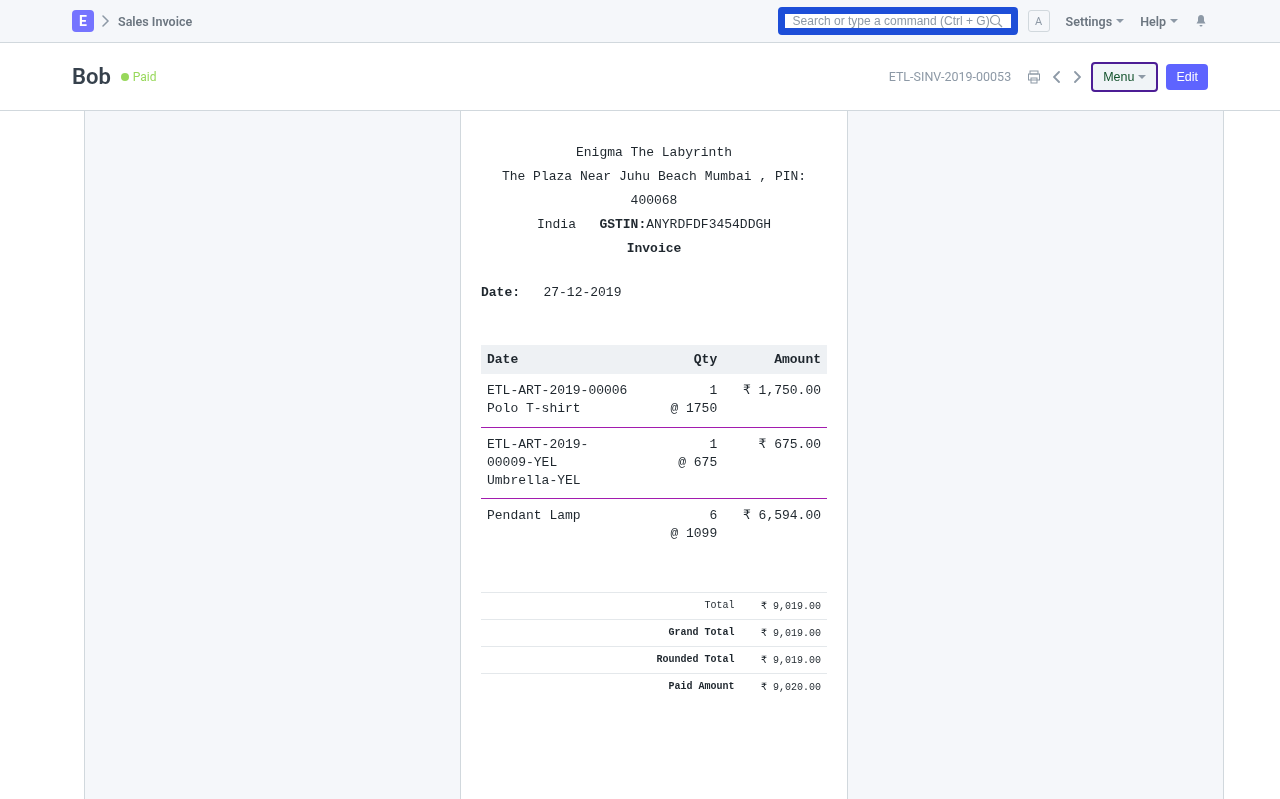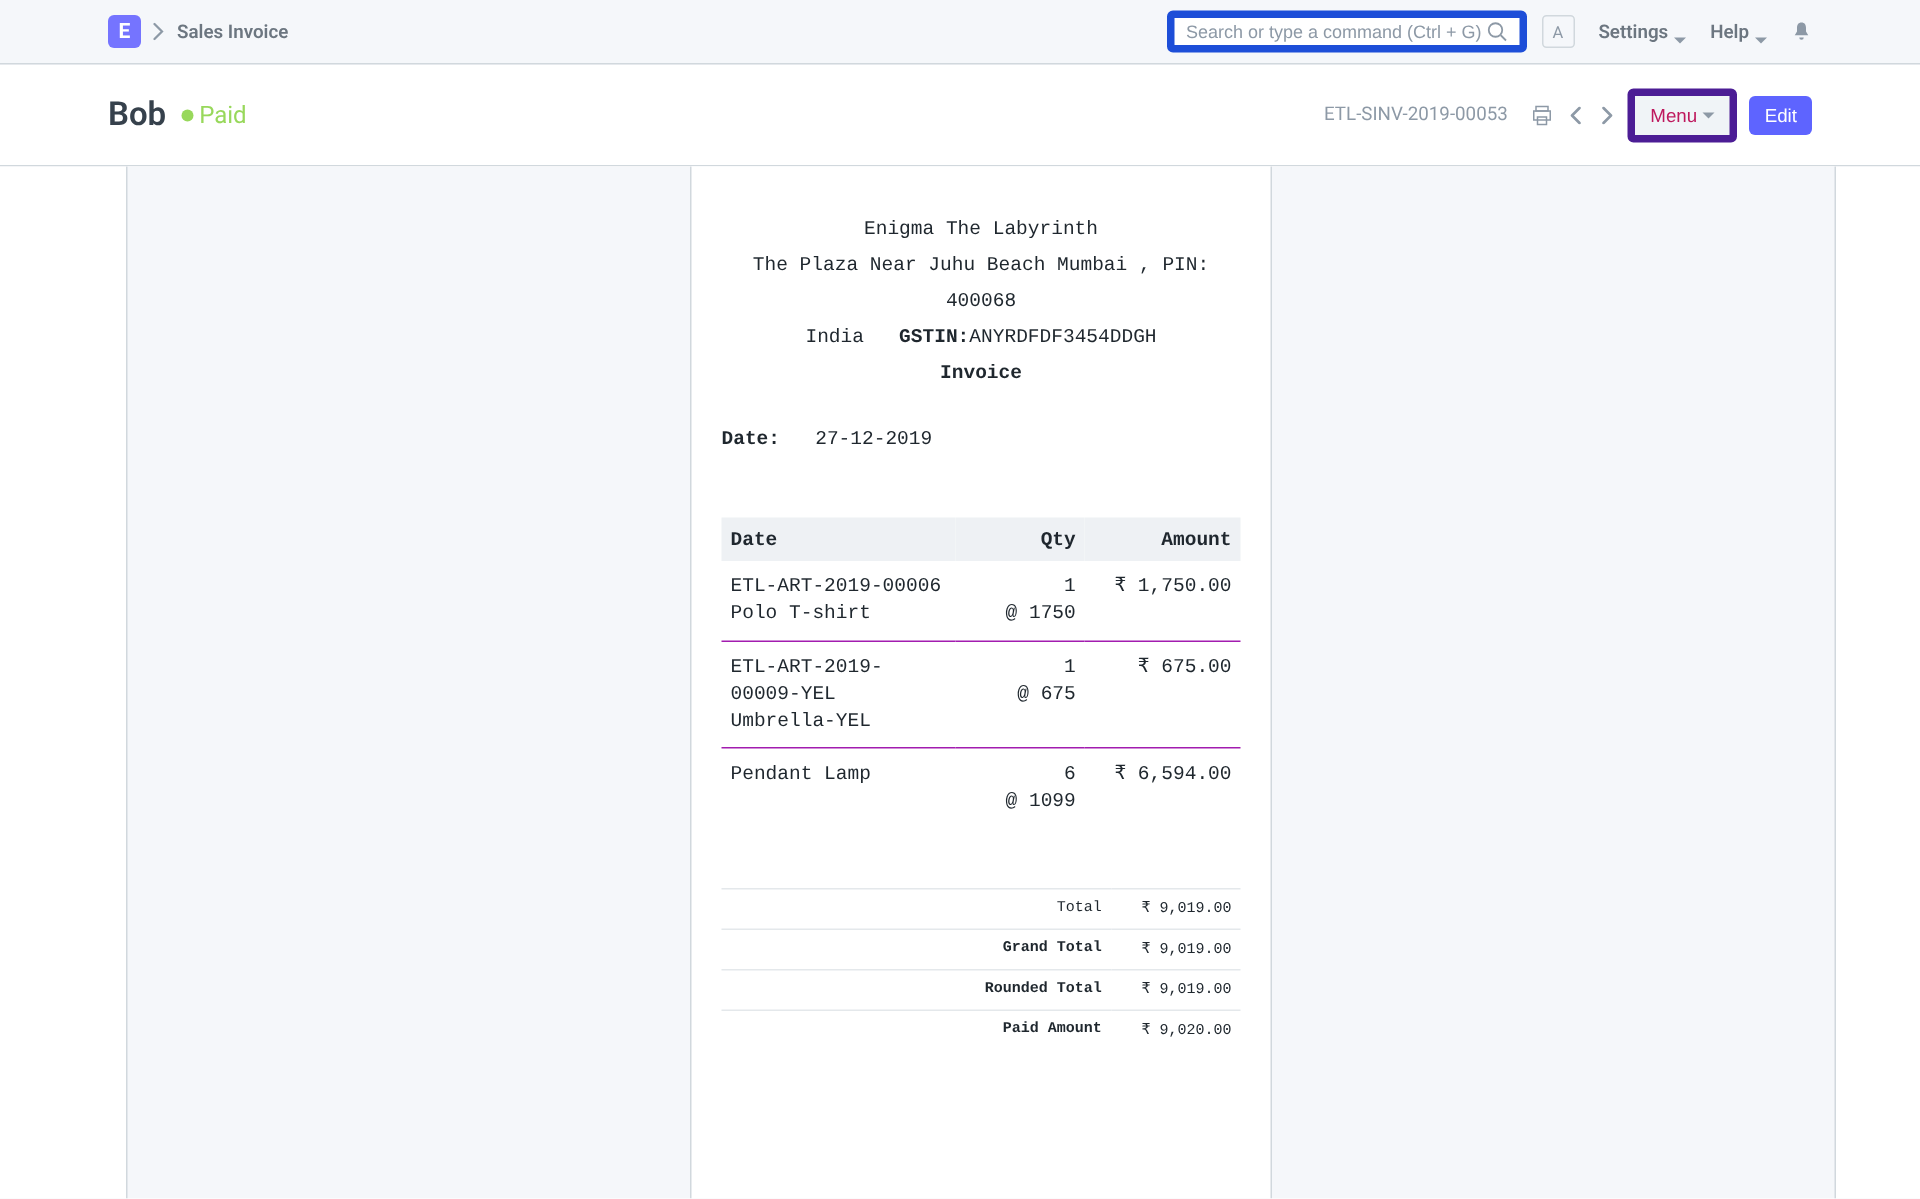--- a/index.html
+++ b/index.html
@@ -47,21 +47,21 @@
   }
   .navbar-center {
     flex: 1;
     display: flex;
     justify-content: flex-end;
     padding-right: 10px;
   }
   .search-box {
     width: 240px;
     height: 28px;
-    border: 5px solid #1d4ed8;
+    border: 7px solid #1d4ed8;
     border-radius: 4px;
     background: #fff;
     display: flex;
     align-items: center;
     padding: 0 8px;
   }
   .search-box input {
     flex: 1;
     border: none;
     outline: none;
@@ -86,21 +86,21 @@
     align-items: center;
     justify-content: center;
     color: #8d99a6;
     font-size: 11px;
   }
   .nav-link {
     color: #6c7680;
     font-weight: 600;
     font-size: 12.5px;
     display: flex;
-    align-items: flex-end;
+    align-items: center;
     gap: 4px;
     cursor: pointer;
   }
   .caret-down {
     width: 0; height: 0;
     border-left: 4px solid transparent;
     border-right: 4px solid transparent;
     border-top: 4px solid #8d99a6;
   }
   .bell-icon { color: #8d99a6; font-size: 14px; }
@@ -120,21 +120,21 @@
   }
   .page-title {
     font-size: 22px;
     font-weight: 600;
     color: #36414c;
   }
   .status-indicator {
     display: flex;
     align-items: center;
     gap: 4px;
-    font-size: 16px;
+    font-size: 12px;
     color: #98d85b;
   }
   .status-dot {
     width: 8px; height: 8px;
     border-radius: 50%;
     background: #98d85b;
   }
   .page-actions {
     display: flex;
     align-items: center;
@@ -156,22 +156,22 @@
     border-radius: 4px;
     font-size: 12.5px;
     cursor: pointer;
     border: none;
     display: flex;
     align-items: center;
     gap: 4px;
   }
   .btn-default {
     background: #f0f4f7;
-    color: #be185d;
-    border: 5px solid #4c1d95;
+    color: #14532d;
+    border: 2px solid #4c1d95;
   }
   .btn-primary {
     background: #5e64ff;
     color: #fff;
   }
 
   .page-body {
     background: #fff;
     display: flex;
     justify-content: center;

